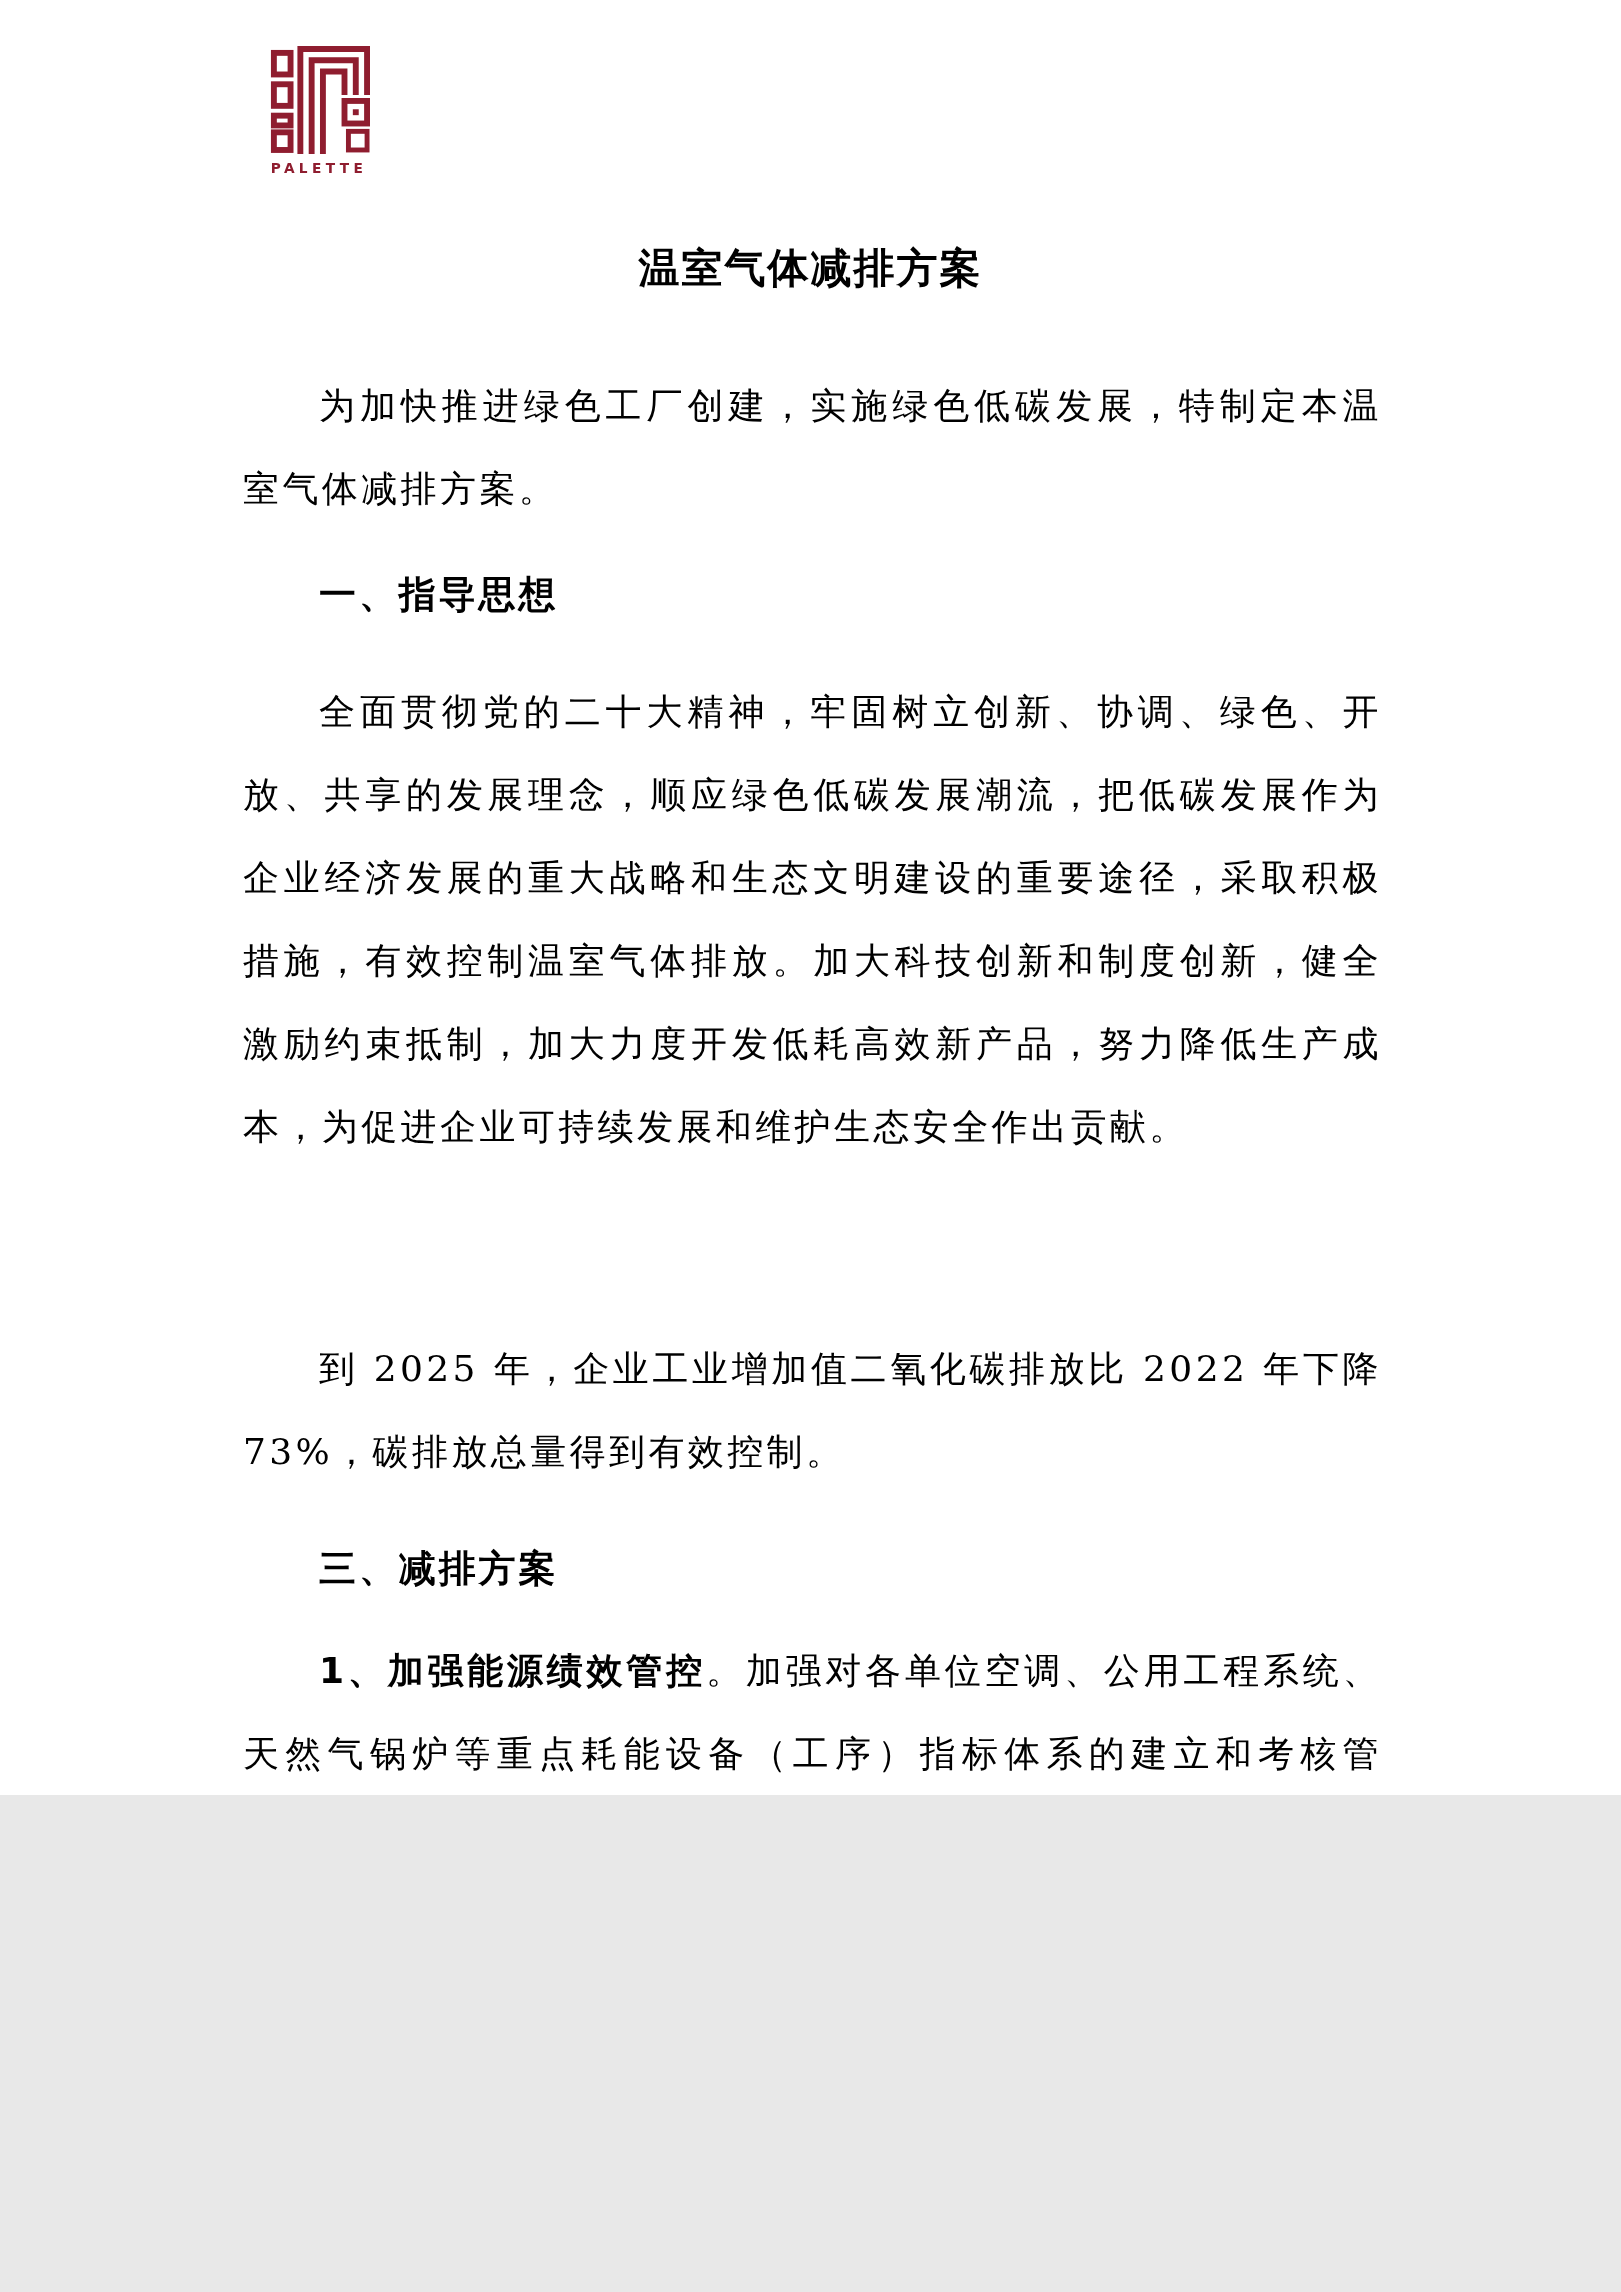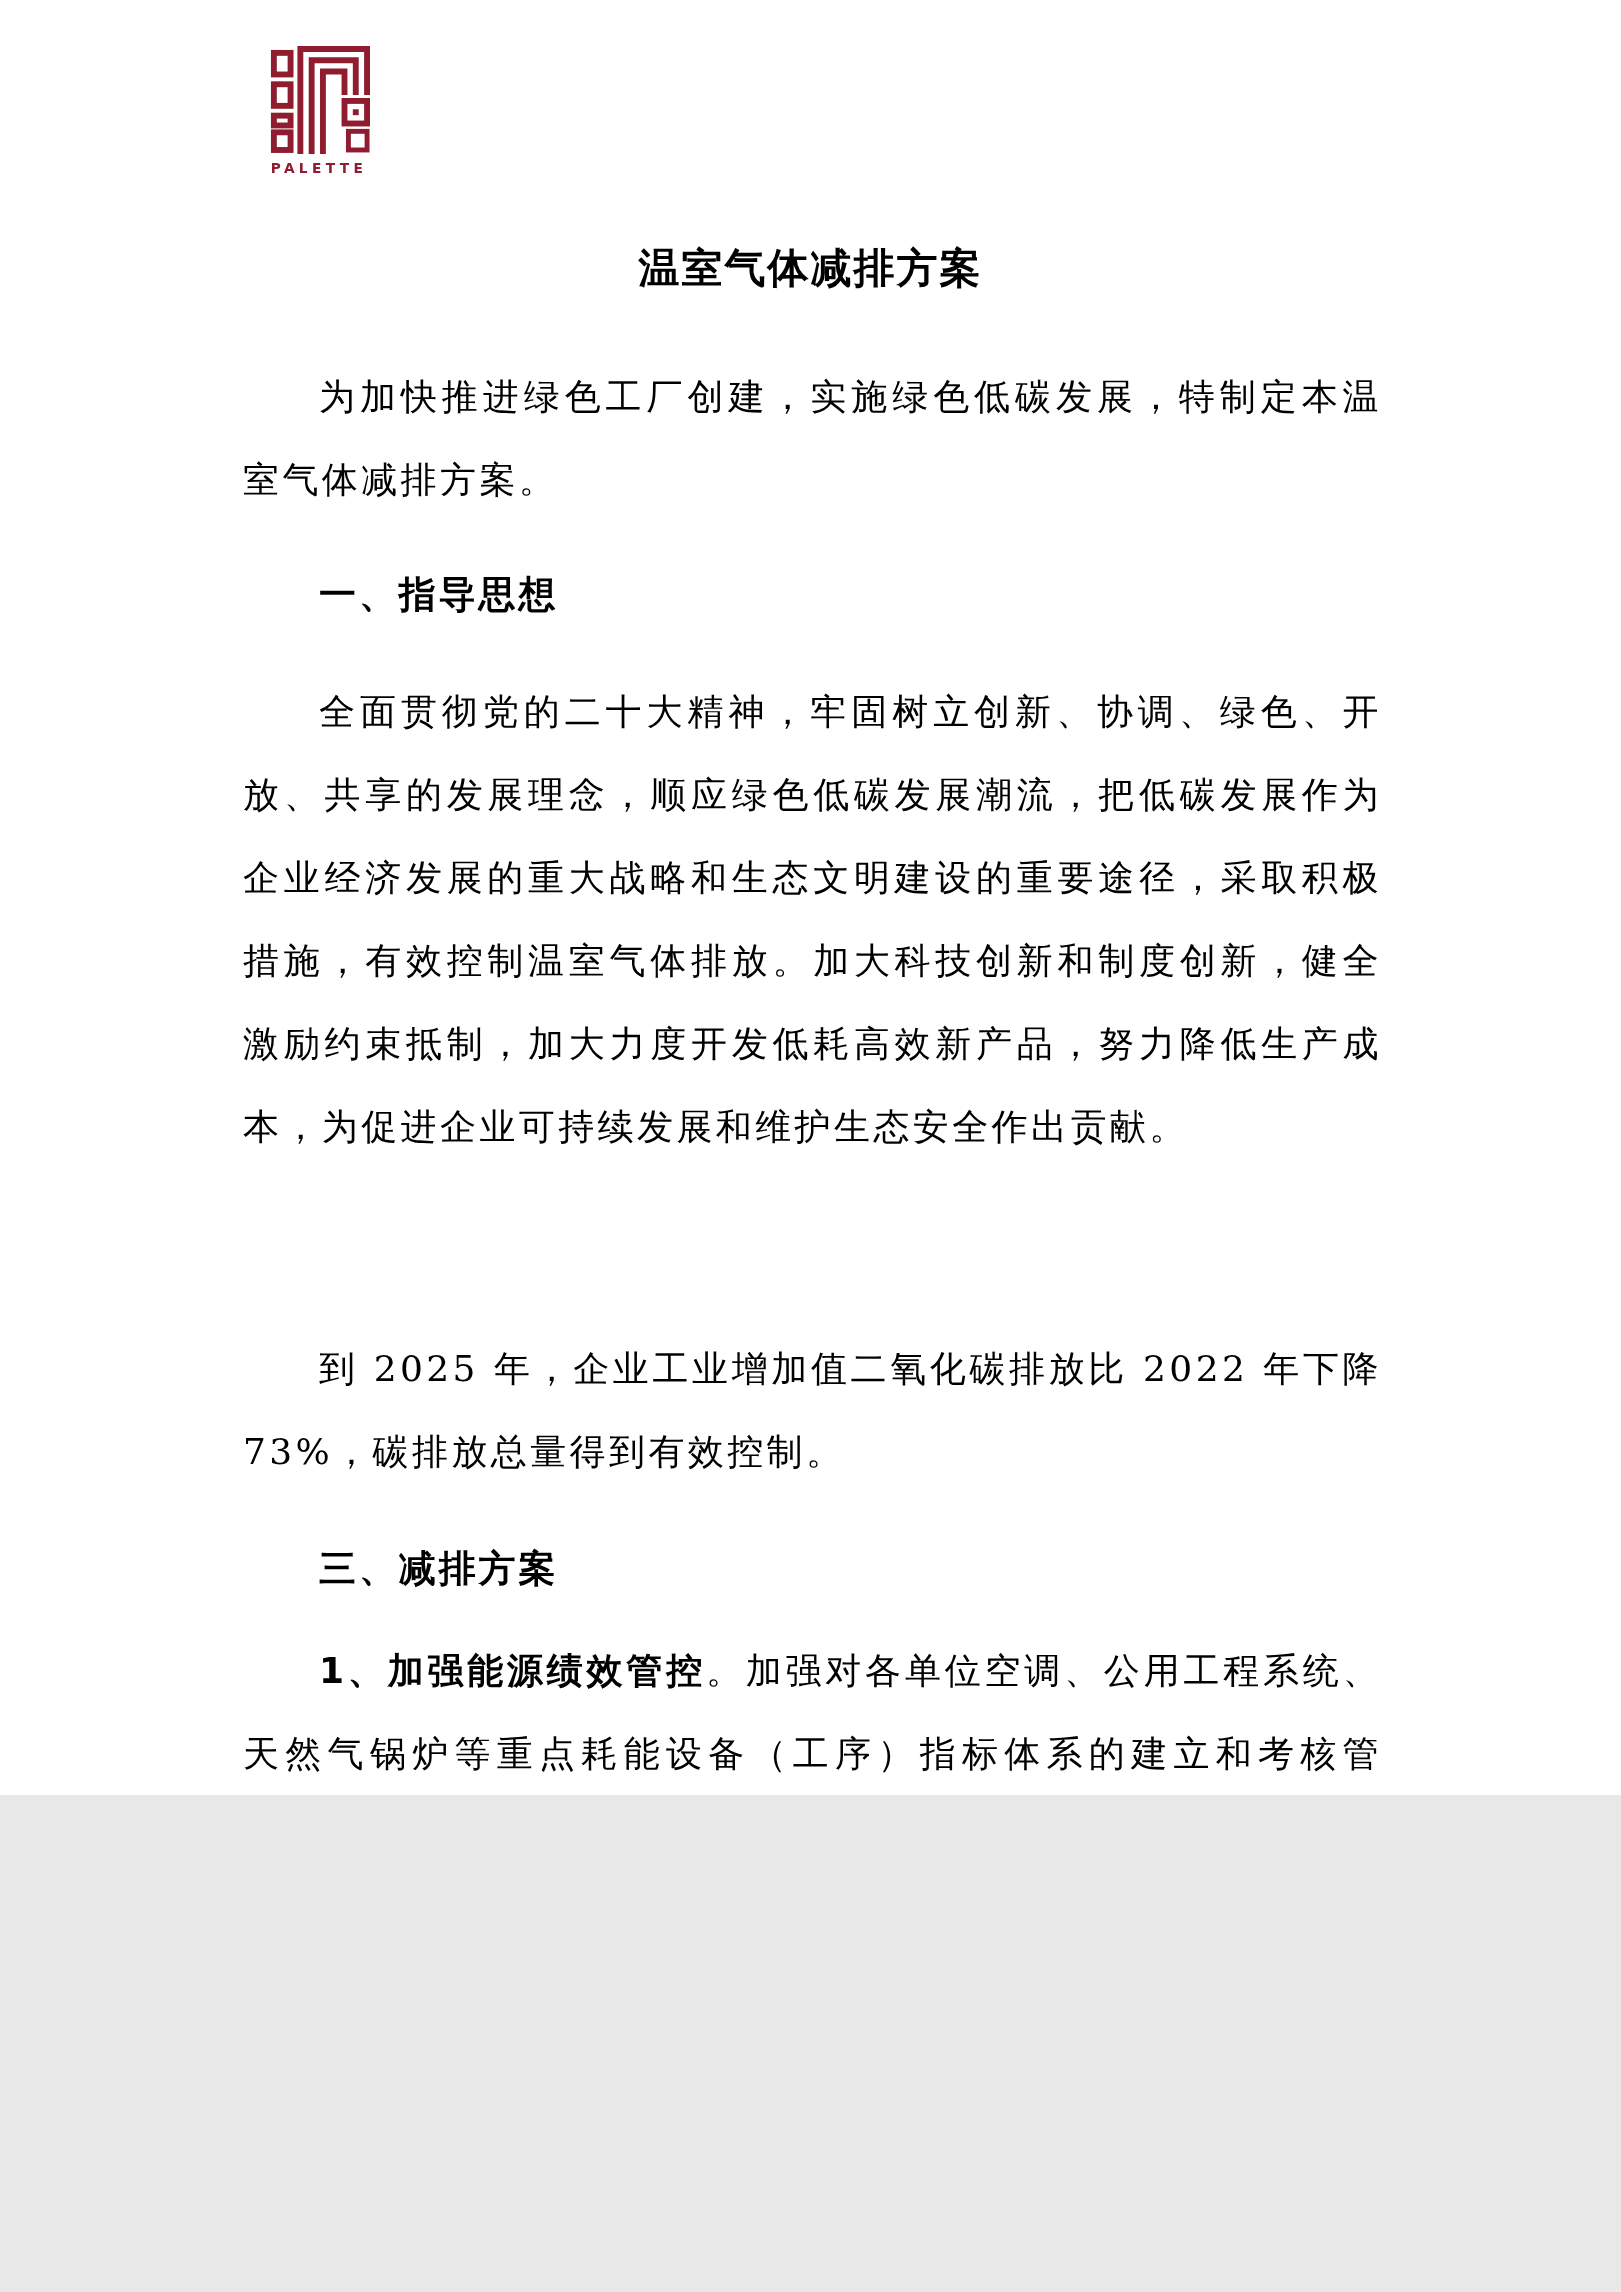--- a/index.html
+++ b/index.html
@@ -96,21 +96,21 @@
         <rect x="78" y="60" width="23" height="23"></rect>
         <rect x="86.5" y="68.5" width="6" height="6" fill="currentColor" stroke="none"></rect>
         <rect x="82" y="91" width="19" height="19" stroke-width="5"></rect>
       </svg>
     </span>
     <div class="brand-wordmark">PALETTE</div>
   </div>
 
   <div class="abs doc-title" style="top:241px;">温室气体减排方案</div>
 
-  <div class="abs body-par" style="top:355px;">为加快推进绿色工厂创建，实施绿色低碳发展，特制定本温室气体减排方案。</div>
+  <div class="abs body-par" style="top:367px;font-family:Liberation Mono, monospace;">为加快推进绿色工厂创建，实施绿色低碳发展，特制定本温室气体减排方案。</div>
 
   <div class="abs body-par" style="top:670px;">全面贯彻党的二十大精神，牢固树立创新、协调、绿色、开放、共享的发展理念，顺应绿色低碳发展潮流，把低碳发展作为企业经济发展的重大战略和生态文明建设的重要途径，采取积极措施，有效控制温室气体排放。加大科技创新和制度创新，健全激励约束抵制，加大力度开发低耗高效新产品，努力降低生产成本，为促进企业可持续发展和维护生态安全作出贡献。</div>
   <div class="abs heading" style="top:570px;">一、指导思想</div>
 
   <div class="abs body-par" style="top:1327px;">到 2025 年，企业工业增加值二氧化碳排放比 2022 年下降 73%，碳排放总量得到有效控制。</div>
 
   <div class="abs heading" style="top:1544px;">三、减排方案</div>
   <div class="abs body-par" style="top:1629px;"><span class="lead-bold">1、加强能源绩效管控</span><span>。加强对各单位空调、公用工程系统、天然气锅炉等重点耗能设备（工序）指标体系的建立和考核管控。公司生产部加强对统计记录数据的分析，合理制定能源绩效参数，通过目标指标下达来实现能源绩效的管理，从而达到节能减排的效果。</span></div>
 
   <div class="abs footer-row" style="top:2078px;">

